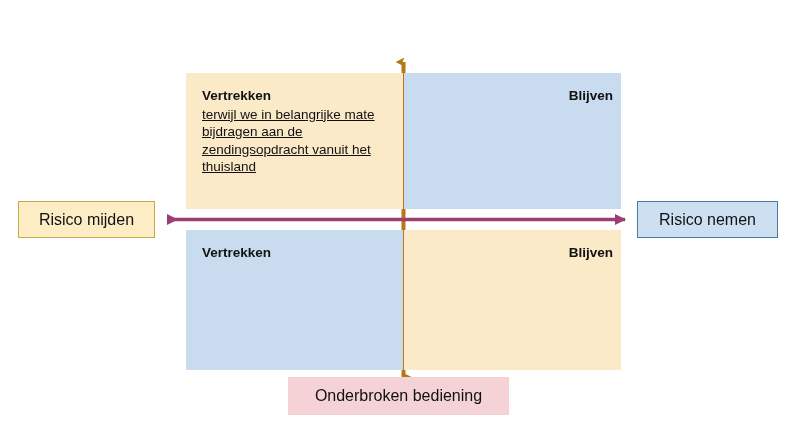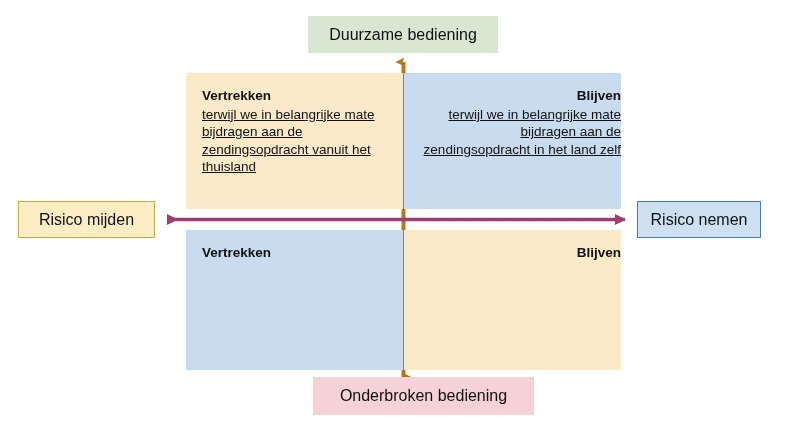--- a/index.html
+++ b/index.html
@@ -20,21 +20,21 @@
     position: absolute;
     left: 0; top: 0;
     width: 789px;
     height: 438px;
   }
 
   
   .quad {
     position: absolute;
     box-sizing: border-box;
-    padding: 14px 0 10px 16px;
+    padding: 14px 8px 10px 16px;
     font-size: 13.5px;
     line-height: 1.30;
     color: #111111;
   }
   .quad .qtitle {
     font-weight: bold;
     display: block;
     margin-bottom: 1px;
     font-size: 13.5px;
   }
@@ -72,31 +72,31 @@
     color: #111111;
     white-space: nowrap;
   }
 
   #label-top {
     left: 308px; top: 16px; width: 190px; height: 37px;
     background: #d7e7d2;
     border: none;
   }
   #label-bottom {
-    left: 313px; top: 377px; width: 221px; height: 38px;
+    left: 288px; top: 377px; width: 221px; height: 38px;
     background: #f4d2d5;
     border: none;
   }
   #label-left {
     left: 18px; top: 201px; width: 137px; height: 37px;
     background: #fcedc4;
     border: 1px solid #c9a84a;
   }
   #label-right {
-    left: 637px; top: 201px; width: 124px; height: 37px;
+    left: 637px; top: 201px; width: 141px; height: 37px;
     background: #cde0f1;
     border: 1px solid #4a79a8;
   }
 
   
   #axes {
     position: absolute;
     left: 0; top: 0;
     width: 789px;
     height: 438px;
@@ -135,32 +135,30 @@
     </g>
   </svg>
 
   <div class="quad" id="quad-tl">
     <span class="qtitle">Vertrekken</span>
     <span class="qbody">terwijl we in belangrijke mate bijdragen aan de zendingsopdracht vanuit het thuisland</span>
   </div>
 
   <div class="quad" id="quad-tr">
     <span class="qtitle">Blijven</span>
-    <span class="qbody">terwijl we in belangrijke mate bijdragen aan de zendingsopdracht in het land zelf</span>
   </div>
 
   <div class="quad" id="quad-bl">
     <span class="qtitle">Vertrekken</span>
   </div>
 
   <div class="quad" id="quad-br">
     <span class="qtitle">Blijven</span>
   </div>
 
-  <div class="axis-label" id="label-top">Duurzame bediening</div>
 
   <div class="axis-label" id="label-bottom">Onderbroken bediening</div>
 
   <div class="axis-label" id="label-left">Risico mijden</div>
 
   <div class="axis-label" id="label-right">Risico nemen</div>
 
 </div>
 
 </body></html>

